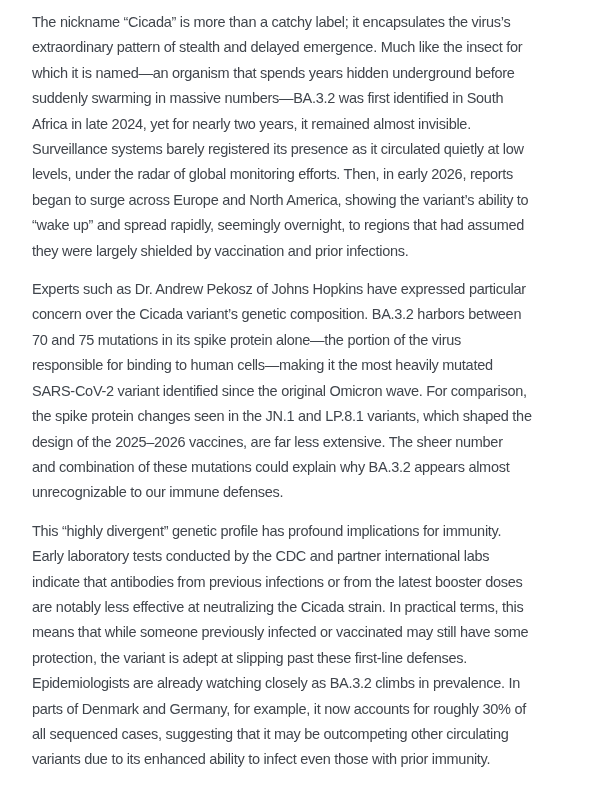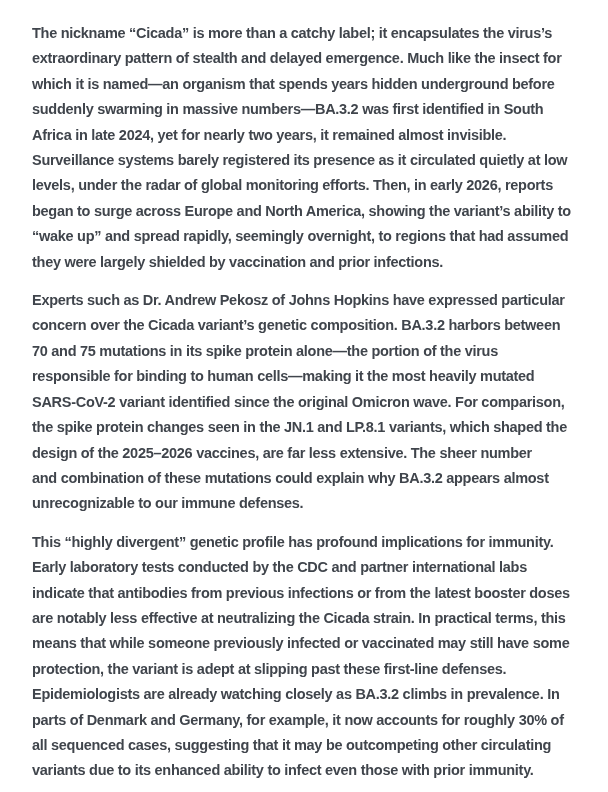--- a/index.html
+++ b/index.html
@@ -12,27 +12,27 @@
     height: 792px;
     overflow: hidden;
     font-family: "Liberation Sans", "DejaVu Sans", sans-serif;
   }
   .article {
     box-sizing: border-box;
     width: 608px;
     padding: 9px 30px 0 32px;
   }
   .article p {
-    margin: 12px 0 13px 0;
+    margin: 1px 0 13px 0;
     font-size: 14.5px;
     line-height: 25.4px;
     letter-spacing: -0.28px;
     color: #40454c;
     white-space: pre-line; 
-    font-weight: 700;
+    font-weight: 400;
   }
 </style>
 </head>
 <body>
 
 <div class="article">
   <p>The nickname “Cicada” is more than a catchy label; it encapsulates the virus’s
 extraordinary pattern of stealth and delayed emergence. Much like the insect for
 which it is named—an organism that spends years hidden underground before
 suddenly swarming in massive numbers—BA.3.2 was first identified in South

